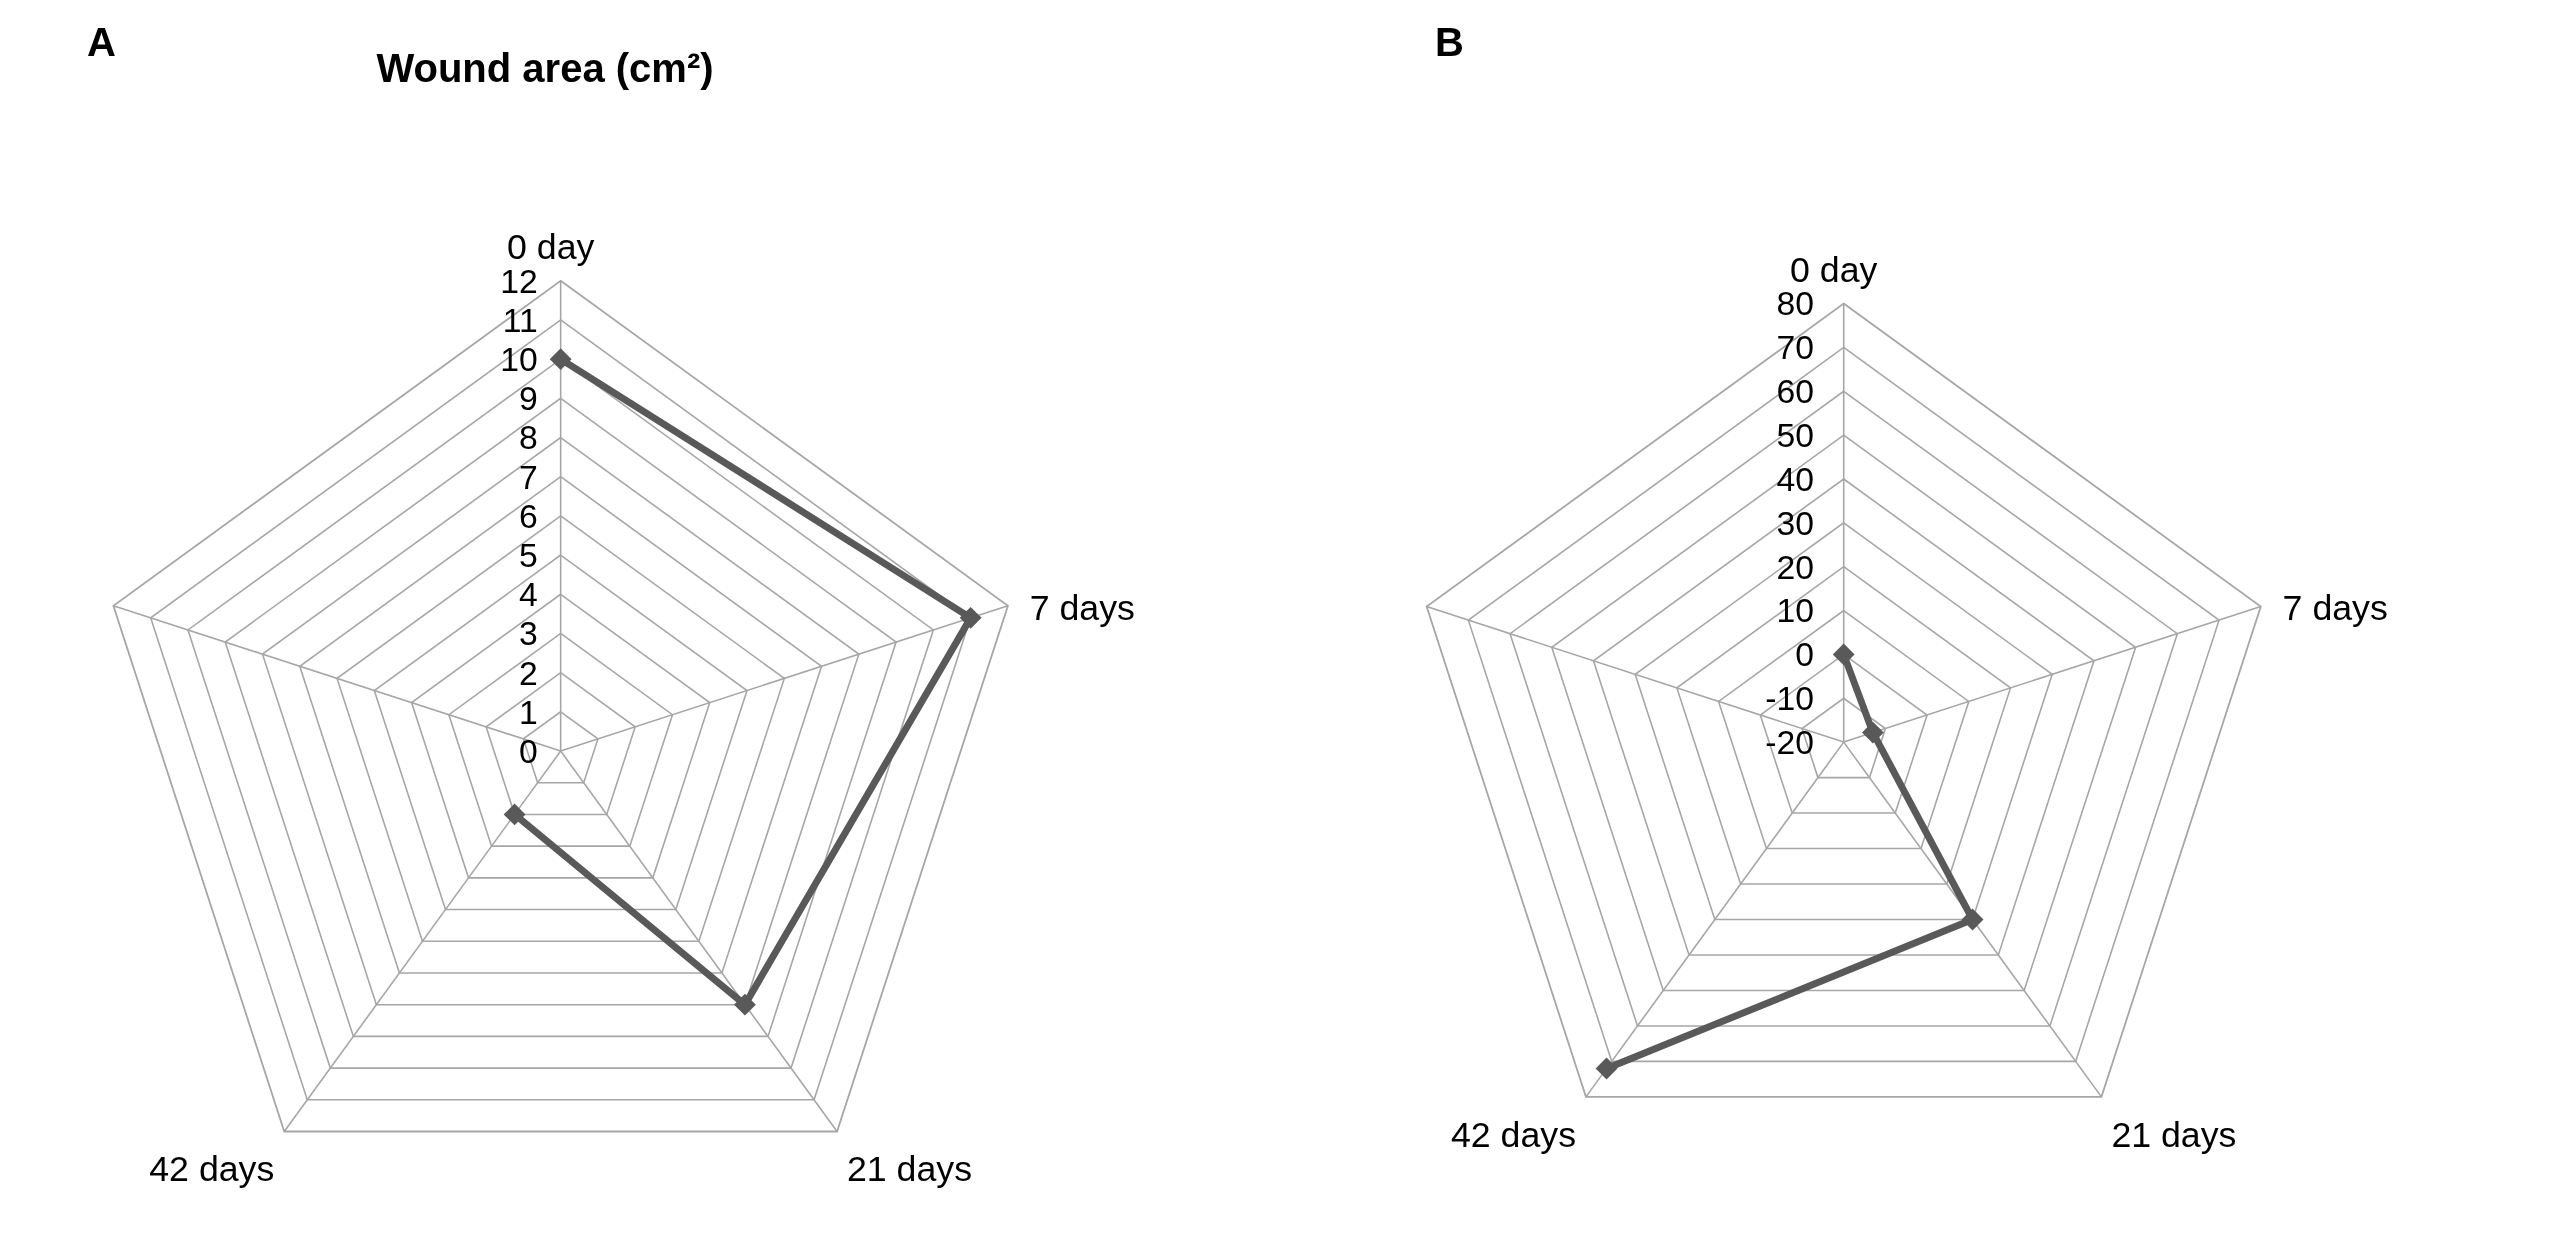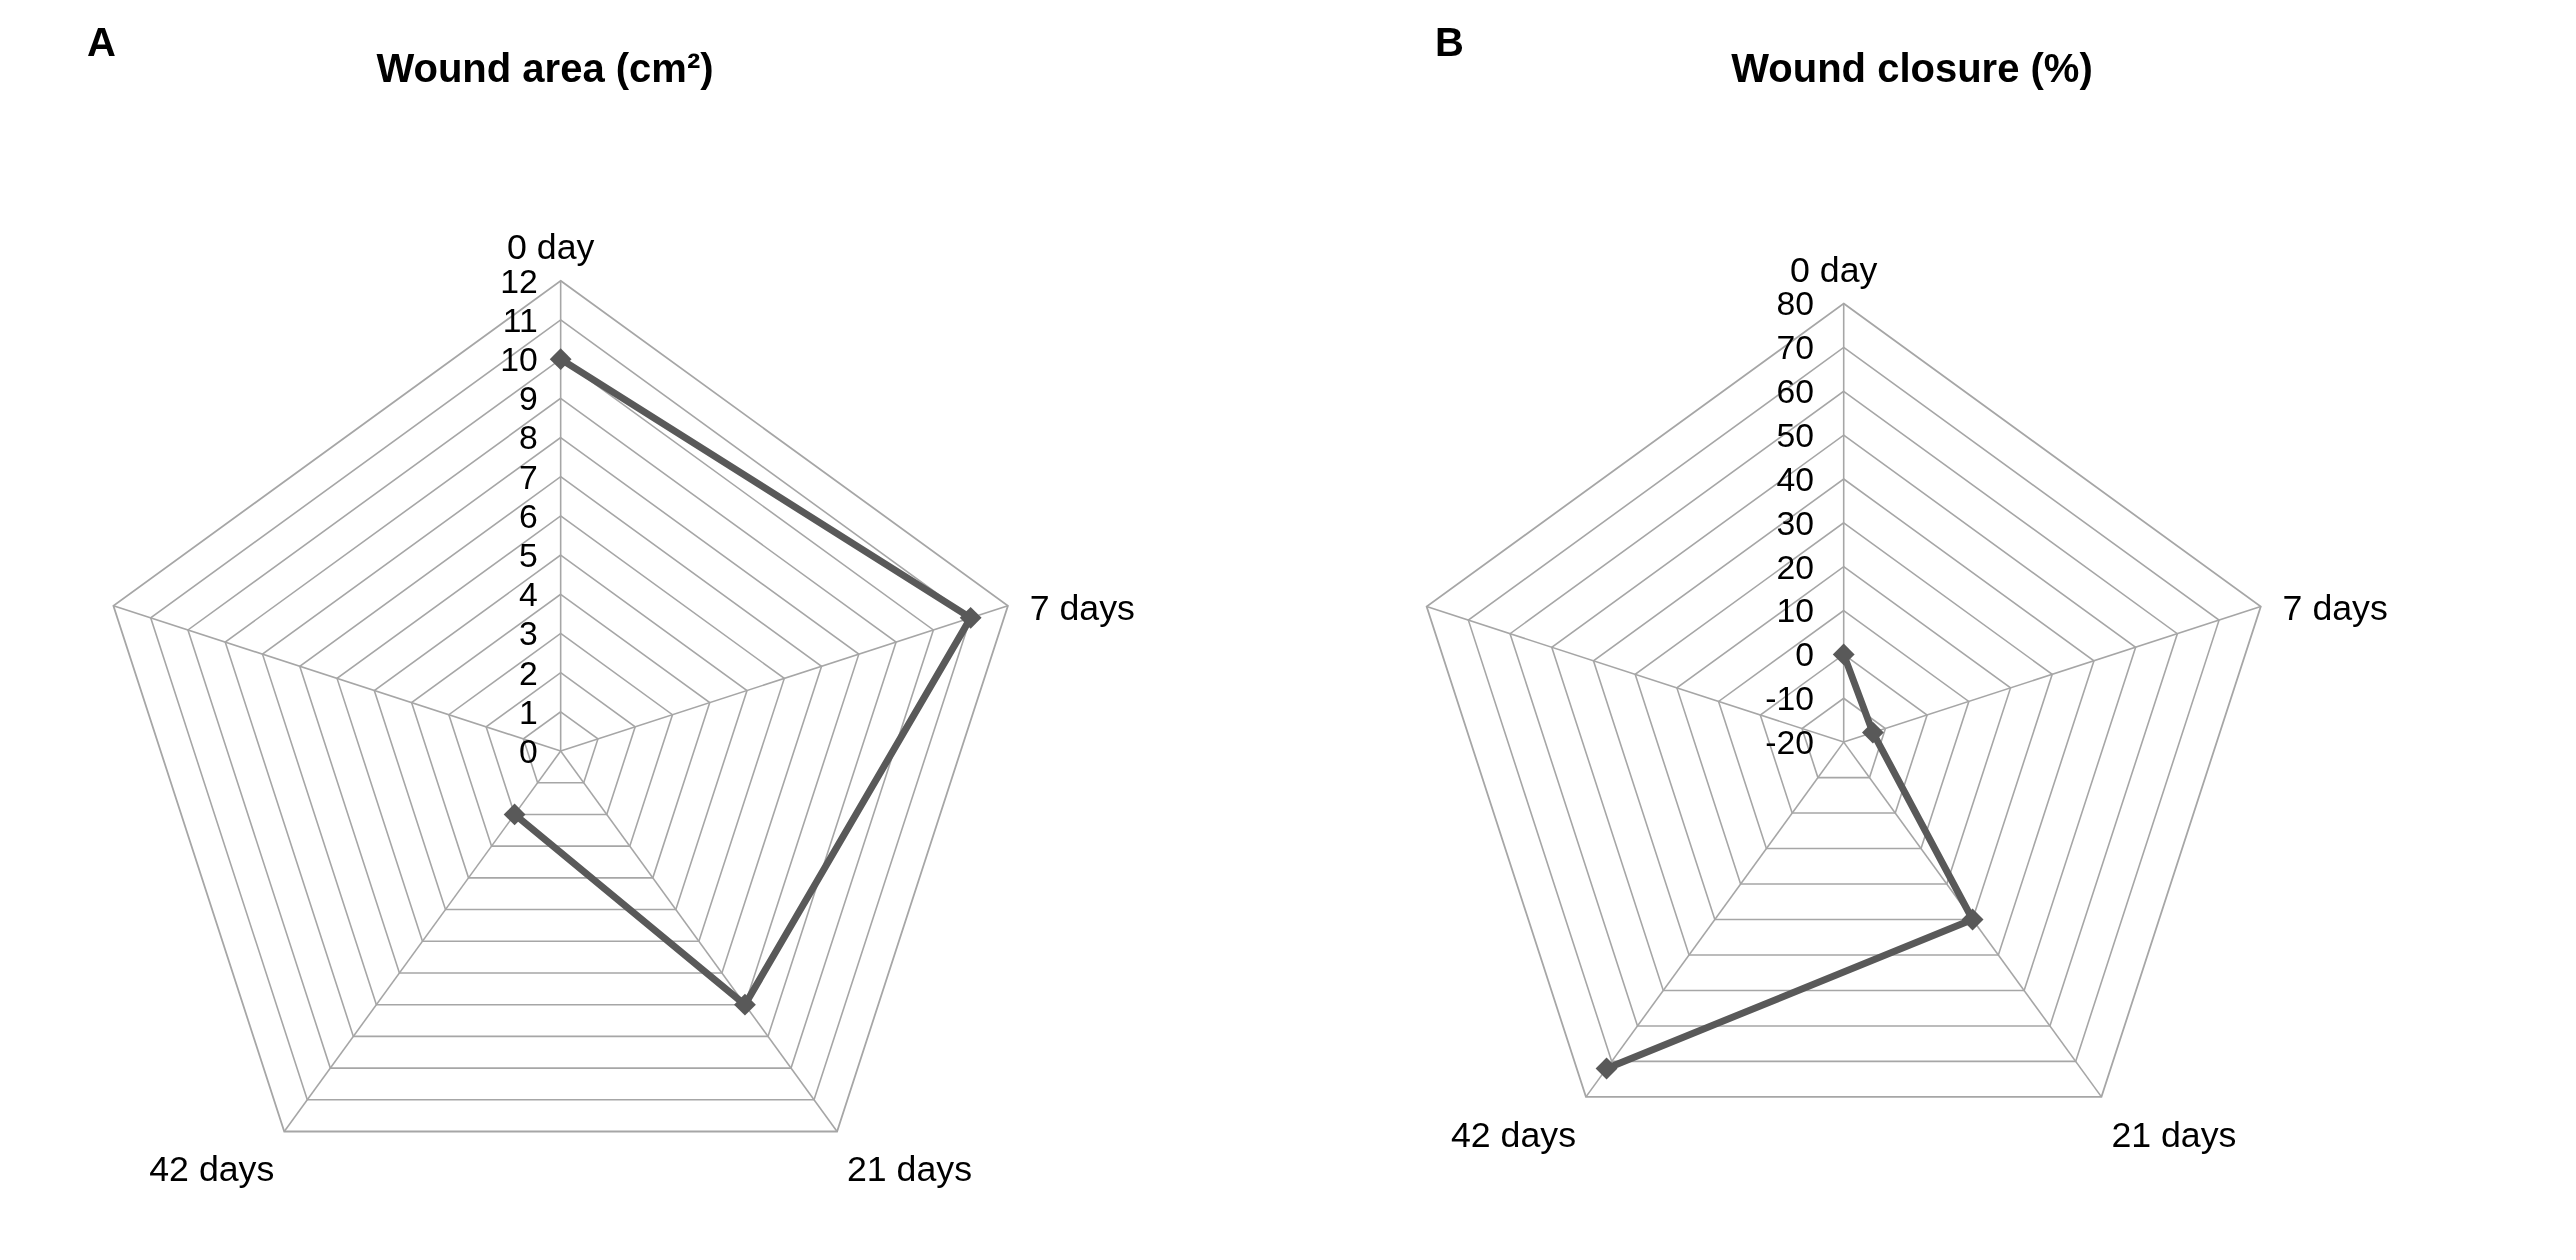--- a/index.html
+++ b/index.html
@@ -84,21 +84,20 @@
           <polygon points="565,351 576,362 565,373 554,362" fill="#595959" class="series-marker"></polygon>
           <polygon points="978.2340563302441,611.7321159440853 989.2340563302441,622.7321159440853 978.2340563302441,633.7321159440853 967.2340563302441,622.7321159440853" fill="#595959" class="series-marker"></polygon>
           <polygon points="750.7401397244215,1001.6493702224834 761.7401397244215,1012.6493702224834 750.7401397244215,1023.6493702224834 739.7401397244215,1012.6493702224834" fill="#595959" class="series-marker"></polygon>
           <polygon points="518.5649650688946,809.9123425556209 529.5649650688946,820.9123425556209 518.5649650688946,831.9123425556209 507.5649650688946,820.9123425556209" fill="#595959" class="series-marker"></polygon>
         </g>
       </svg>
   </div>
 
   <div class="panel panel-b">
     <div class="panel-letter">B</div>
-    <div class="panel-title">Wound closure (%)</div>
     <svg class="chart-svg" id="svg-b" width="1288" height="1260" viewBox="0 0 1298 1270">
         <g>
           <polygon points="560.00,703.80 602.04,734.34 585.98,783.76 534.02,783.76 517.96,734.34" class="grid-line"></polygon>
           <polygon points="560.00,659.60 644.07,720.68 611.96,819.52 508.04,819.52 475.93,720.68" class="grid-line"></polygon>
           <polygon points="560.00,615.40 686.11,707.02 637.94,855.28 482.06,855.28 433.89,707.02" class="grid-line"></polygon>
           <polygon points="560.00,571.20 728.15,693.37 663.92,891.03 456.08,891.03 391.85,693.37" class="grid-line"></polygon>
           <polygon points="560.00,527.00 770.18,679.71 689.90,926.79 430.10,926.79 349.82,679.71" class="grid-line"></polygon>
           <polygon points="560.00,482.80 812.22,666.05 715.88,962.55 404.12,962.55 307.78,666.05" class="grid-line"></polygon>
           <polygon points="560.00,438.60 854.26,652.39 741.86,998.31 378.14,998.31 265.74,652.39" class="grid-line"></polygon>
           <polygon points="560.00,394.40 896.29,638.73 767.84,1034.07 352.16,1034.07 223.71,638.73" class="grid-line"></polygon>

